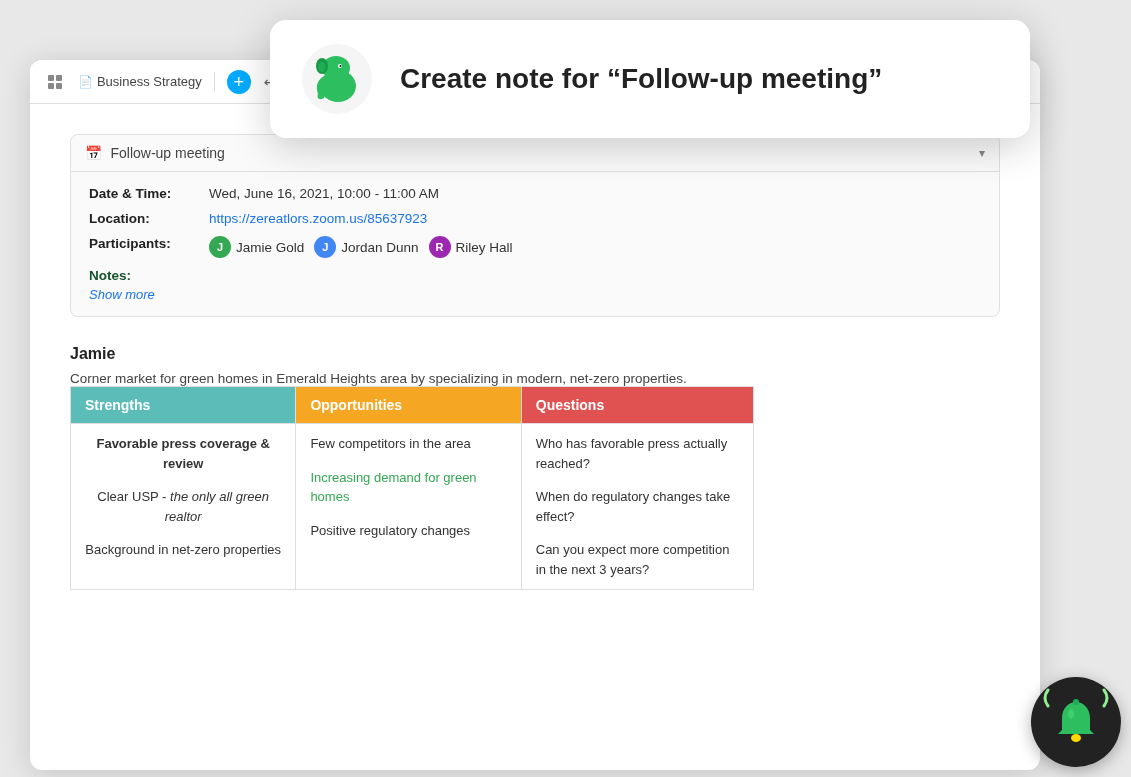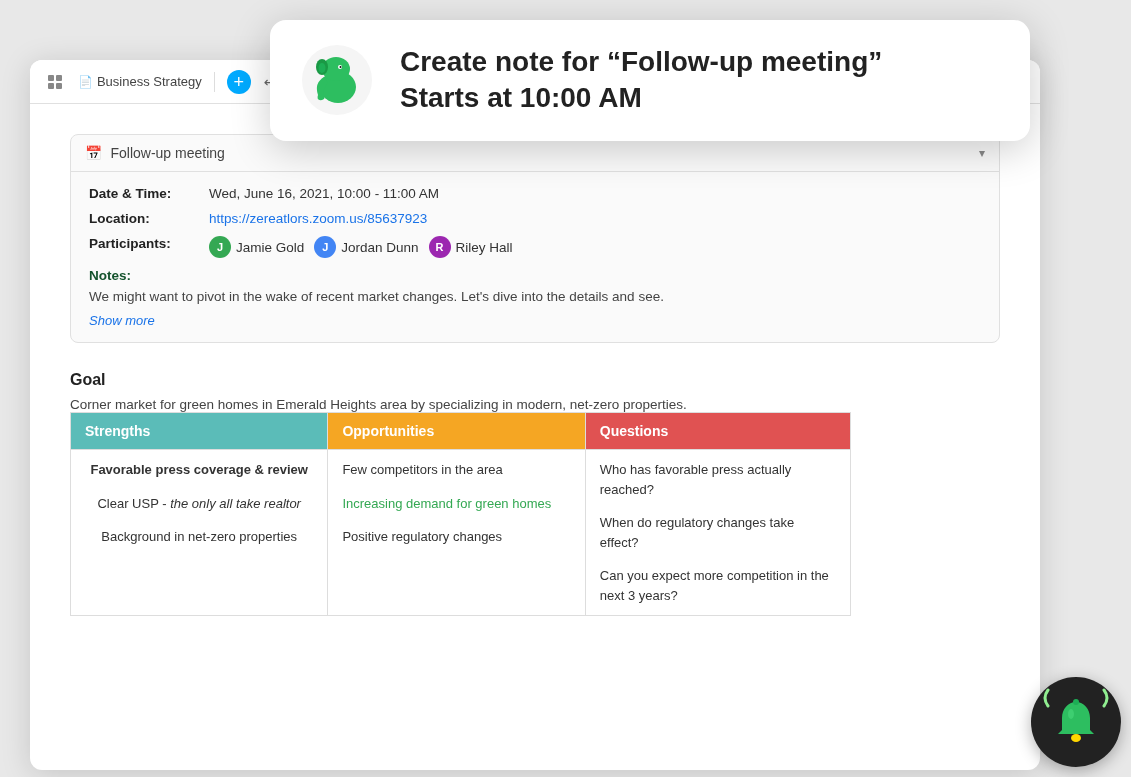--- a/index.html
+++ b/index.html
@@ -206,21 +206,21 @@
       color: #222;
       margin-bottom: 8px;
     }
     .goal-text {
       font-size: 13.5px;
       color: #444;
     }
 
     
     .swot-table {
-      width: 781px;
+      width: 684px;
       border-collapse: collapse;
       border: 1px solid #ddd;
     }
     .swot-table th {
       padding: 10px 14px;
       font-size: 14px;
       font-weight: 700;
       text-align: left;
       border: 1px solid #ddd;
     }
@@ -363,45 +363,44 @@
               <span>Jordan Dunn</span>
             </div>
             <div class="participant">
               <div class="avatar avatar-purple">R</div>
               <span>Riley Hall</span>
             </div>
           </div>
         </div>
         <div class="notes-section">
           <div class="notes-label">Notes:</div>
-          <div class="notes-text">We might want to pivot in the wake of recent market changes. Let's dive into the details and see.</div>
           <a class="show-more">Show more</a>
         </div>
       </div>
     </div>
 
-    <div class="section-title">Goal</div>
+    <div class="section-title">Jamie</div>
     <div class="goal-text">Corner market for green homes in Emerald Heights area by specializing in modern, net-zero properties.</div>
 
     <table class="swot-table">
       <thead>
         <tr>
           <th class="col-strengths">Strengths</th>
           <th class="col-opportunities">Opportunities</th>
           <th class="col-questions">Questions</th>
         </tr>
       </thead>
       <tbody>
         <tr>
           <td class="strengths-body">
             <div class="swot-item">
               <span class="swot-bold">Favorable press coverage &amp; review</span>
             </div>
             <div class="swot-item">
-              Clear USP - <span class="swot-italic">the only all take realtor</span>
+              Clear USP - <span class="swot-italic">the only all green realtor</span>
             </div>
             <div class="swot-item">
               Background in net-zero properties
             </div>
           </td>
           <td class="opportunities-body">
             <div class="swot-item">Few competitors in the area</div>
             <div class="swot-item">
               <span class="swot-green-link">Increasing demand for green homes</span>
             </div>
@@ -437,21 +436,20 @@
       <path d="M22 32 Q12 38 16 50 Q18 54 22 52 Q20 44 26 38" fill="#2dbe60"></path>
 
       <path d="M16 50 Q14 56 20 55 Q24 54 22 50" fill="#2dbe60"></path>
 
       <ellipse cx="20" cy="23" rx="3.5" ry="5" fill="#1dae55"></ellipse>
     </svg>
   </div>
   <div class="notification-text">
     <div class="notification-title">
       <span>Create note for “Follow-up meeting”</span><br>
-      <span>Starts at 10:00 AM</span>
     </div>
   </div>
 </div>
 
 <div class="bell-badge">
   <div class="bell-icon-wrap">
     
     <svg style="position:absolute;top:-8px;left:-12px;width:16px;height:20px;" viewBox="0 0 16 20">
       <path d="M10 2 Q4 10 10 18" stroke="#90EE90" stroke-width="3" fill="none" stroke-linecap="round"></path>
     </svg>

